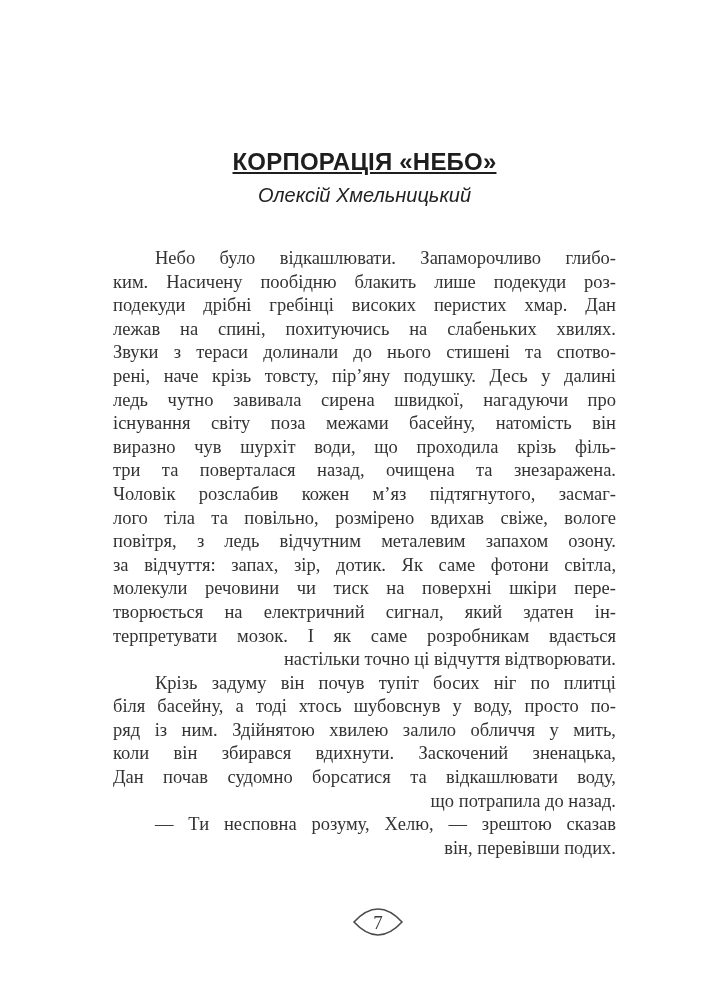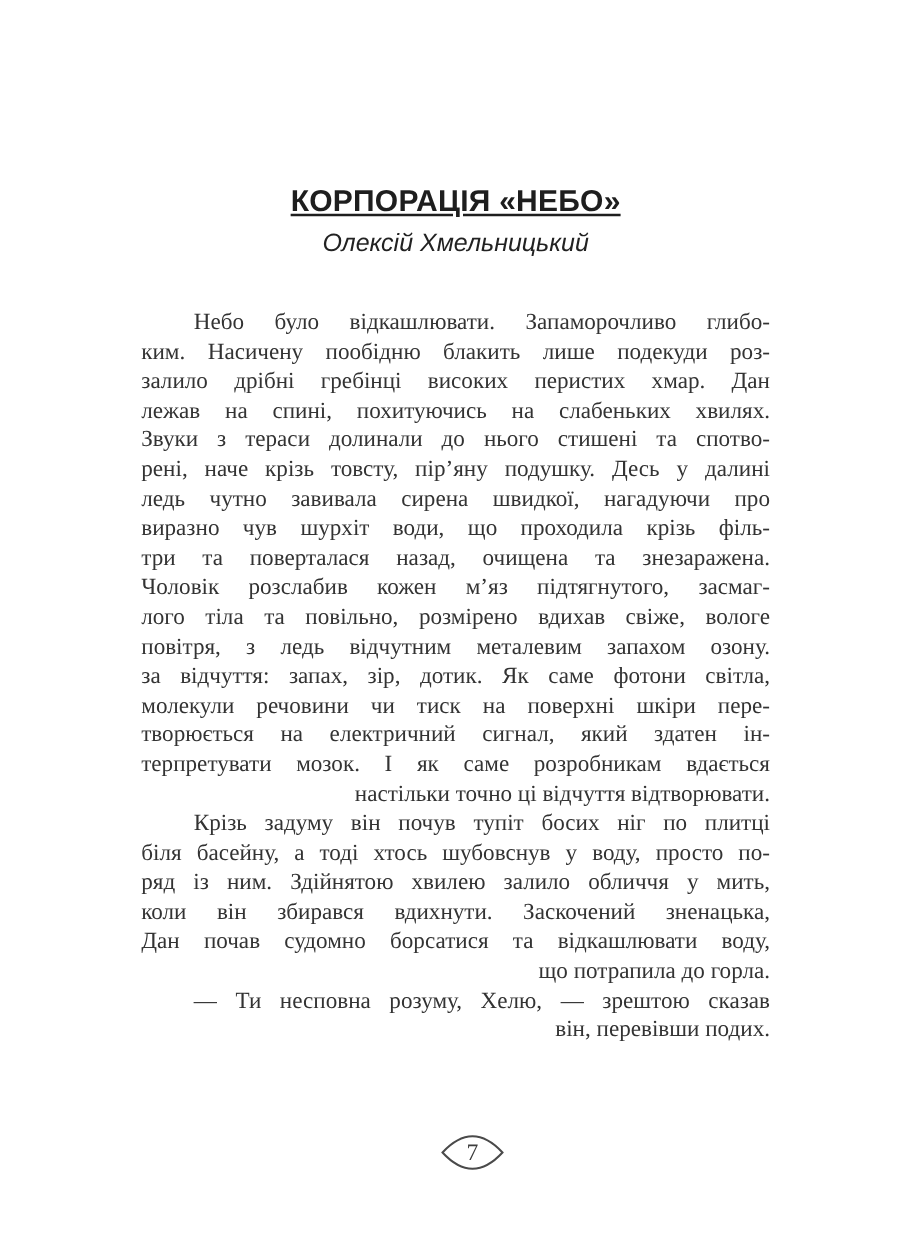--- a/index.html
+++ b/index.html
@@ -88,41 +88,42 @@
 <div class="page">
 
   <div class="heading-block">
     <div class="book-title">КОРПОРАЦІЯ «НЕБО»</div>
     <div class="book-author">Олексій Хмельницький</div>
   </div>
 
   <div class="body-text">
       <div class="line indent">Небо було відкашлювати. Запаморочливо глибо-</div>
       <div class="line">ким. Насичену пообідню блакить лише подекуди роз-</div>
-      <div class="line">залило дрібні гребінці високих перистих хмар. Дан</div>
+      <div class="line">подекуди дрібні гребінці високих перистих хмар. Дан</div>
       <div class="line">лежав на спині, похитуючись на слабеньких хвилях.</div>
       <div class="line">Звуки з тераси долинали до нього стишені та спотво-</div>
       <div class="line">рені, наче крізь товсту, пір’яну подушку. Десь у далині</div>
       <div class="line">ледь чутно завивала сирена швидкої, нагадуючи про</div>
+      <div class="line">існування світу поза межами басейну, натомість він</div>
       <div class="line">виразно чув шурхіт води, що проходила крізь філь-</div>
       <div class="line">три та поверталася назад, очищена та знезаражена.</div>
       <div class="line">Чоловік розслабив кожен м’яз підтягнутого, засмаг-</div>
       <div class="line">лого тіла та повільно, розмірено вдихав свіже, вологе</div>
       <div class="line">повітря, з ледь відчутним металевим запахом озону.</div>
       <div class="line">за відчуття: запах, зір, дотик. Як саме фотони світла,</div>
       <div class="line">молекули речовини чи тиск на поверхні шкіри пере-</div>
       <div class="line">творюється на електричний сигнал, який здатен ін-</div>
       <div class="line">терпретувати мозок. І як саме розробникам вдається</div>
       <div class="line last">настільки точно ці відчуття відтворювати.</div>
       <div class="line indent">Крізь задуму він почув тупіт босих ніг по плитці</div>
       <div class="line">біля басейну, а тоді хтось шубовснув у воду, просто по-</div>
       <div class="line">ряд із ним. Здійнятою хвилею залило обличчя у мить,</div>
       <div class="line">коли він збирався вдихнути. Заскочений зненацька,</div>
       <div class="line">Дан почав судомно борсатися та відкашлювати воду,</div>
-      <div class="line last">що потрапила до горла.</div>
+      <div class="line last">що потрапила до назад.</div>
       <div class="line indent">— Ти несповна розуму, Хелю, — зрештою сказав</div>
       <div class="line last">він, перевівши подих.</div>
     </div>
 
   <div class="folio">
     <div class="folio-inner">
       <svg width="52" height="34" viewBox="0 0 52 34">
         <path d="M 2,17 Q 26,-9 50,17 Q 26,43 2,17 Z" fill="none" stroke="#4a4a4a" stroke-width="1.6" stroke-linejoin="miter"></path>
       </svg>
       <div class="folio-number">7</div>

